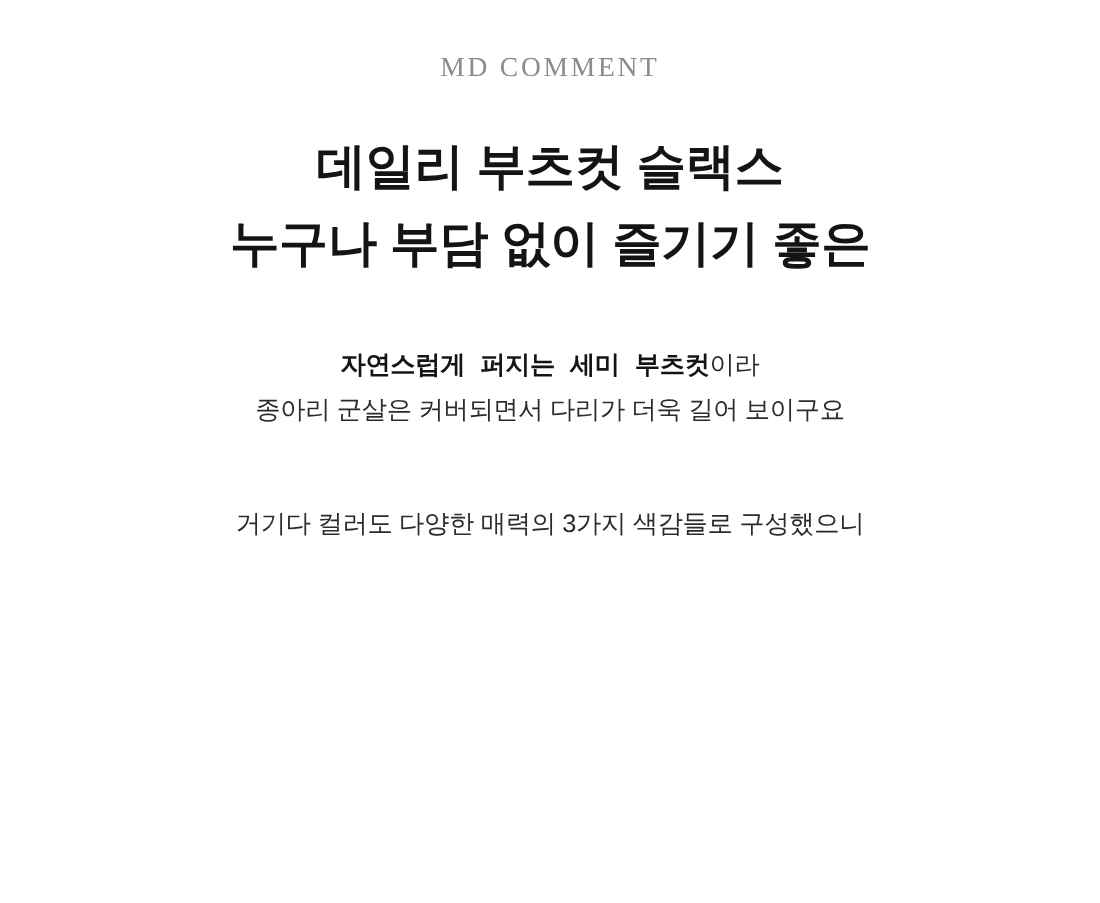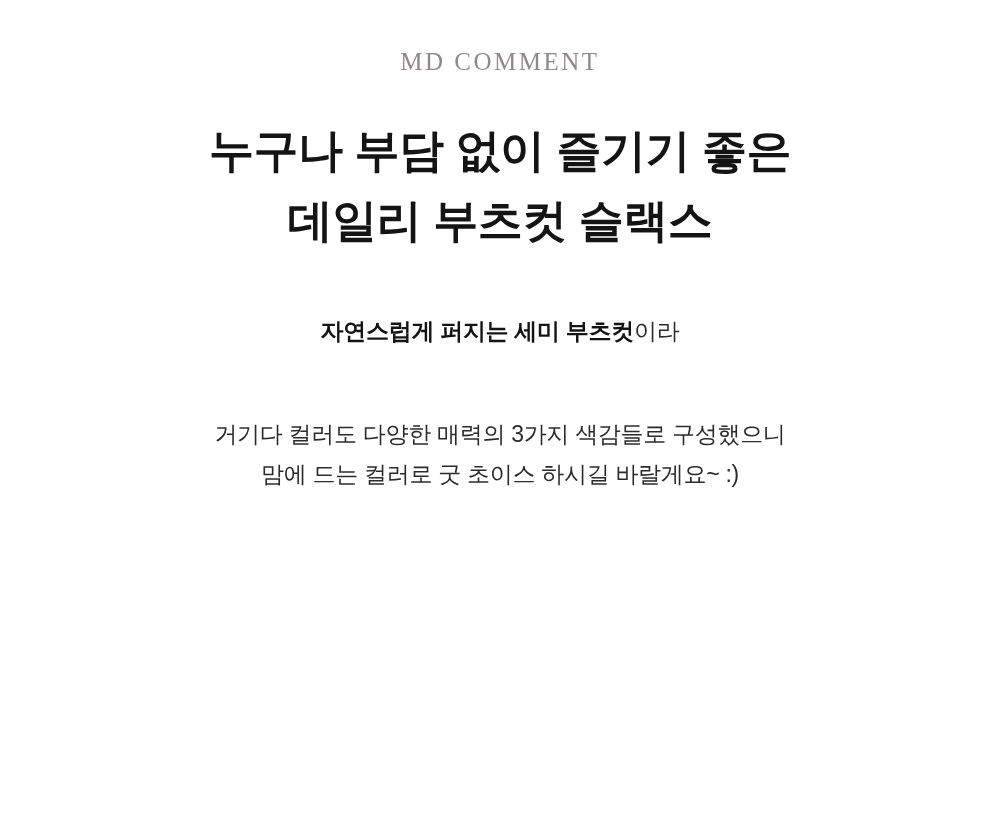--- a/index.html
+++ b/index.html
@@ -61,48 +61,49 @@
   .para:last-child {
     margin-bottom: 17px;
   }
   .para .line {
     display: block;
   }
 
   .strong {
     font-weight: bold;
     color: #141414;
+    font-family: Liberation Mono, monospace;
   }
 
   .spacer-lg {
     height: 22px;
   }
 </style>
 </head>
 <body>
 
 <div class="page">
 
   <div class="md-comment">MD COMMENT</div>
 
   <div class="headline">
+    <span class="line">데일리 부츠컷 슬랙스</span>
     <span class="line">누구나 부담 없이 즐기기 좋은</span>
-    <span class="line">데일리 부츠컷 슬랙스</span>
   </div>
 
   <div class="body-block">
 
     <div class="para">
       <span class="line">
         <span class="strong">자연스럽게 퍼지는 세미 부츠컷</span><span>이라</span>
       </span>
+      <span class="line">종아리 군살은 커버되면서 다리가 더욱 길어 보이구요</span>
     </div>
 
 
     <div class="spacer-lg"></div>
 
     <div class="para">
       <span class="line">거기다 컬러도 다양한 매력의 3가지 색감들로 구성했으니</span>
-      <span class="line">맘에 드는 컬러로 굿 초이스 하시길 바랄게요~ :)</span>
     </div>
 
   </div>
 </div>
 
 </body></html>

